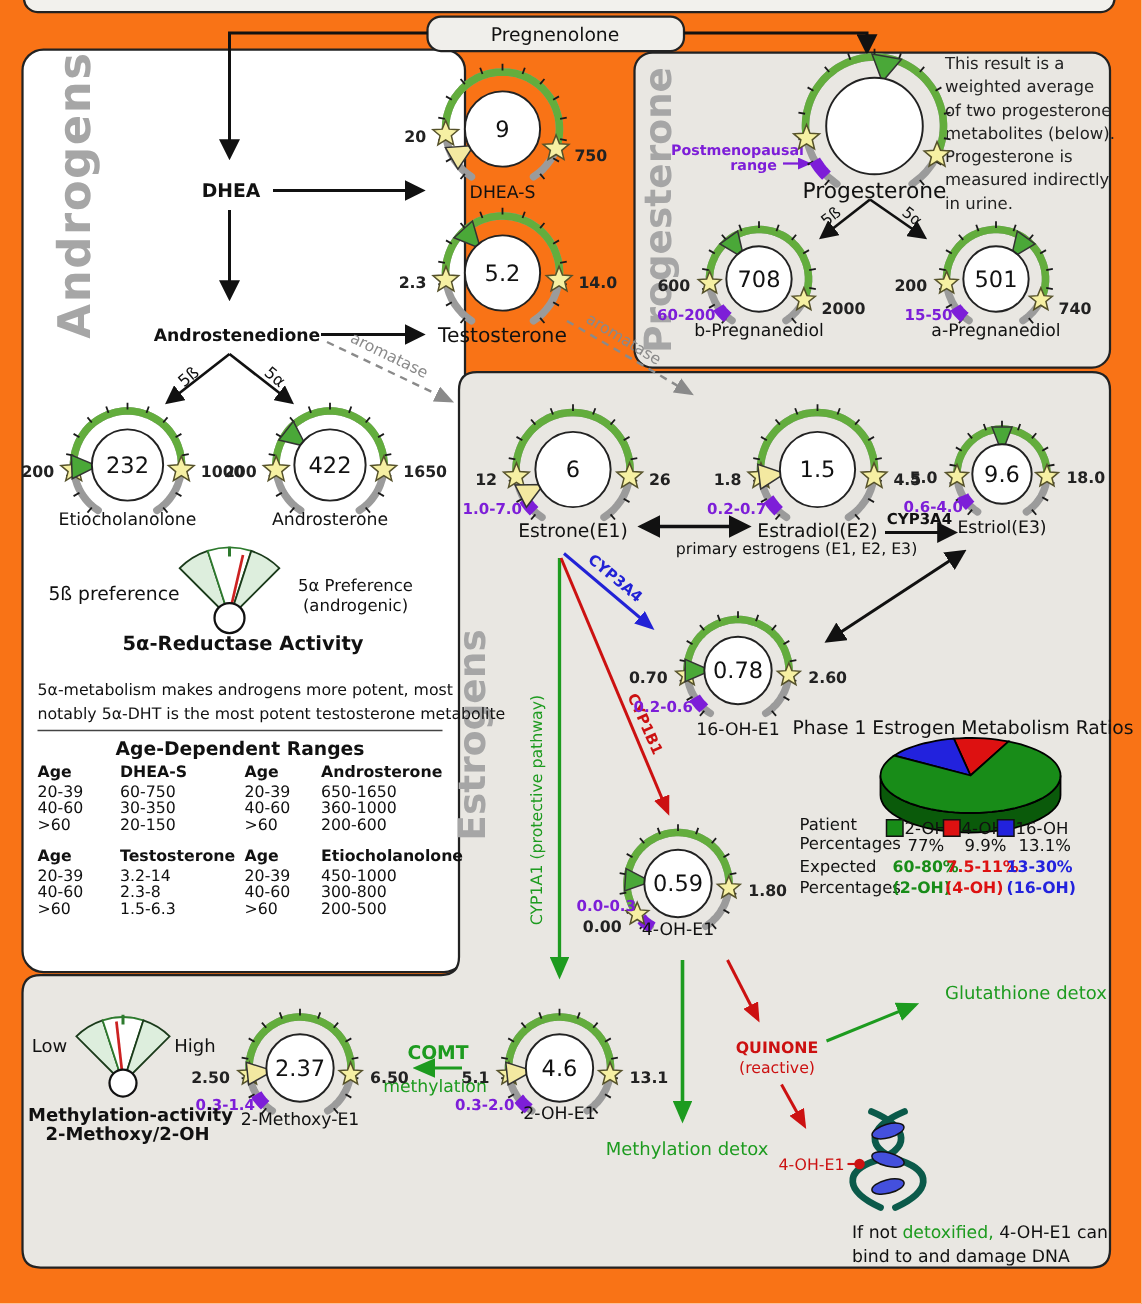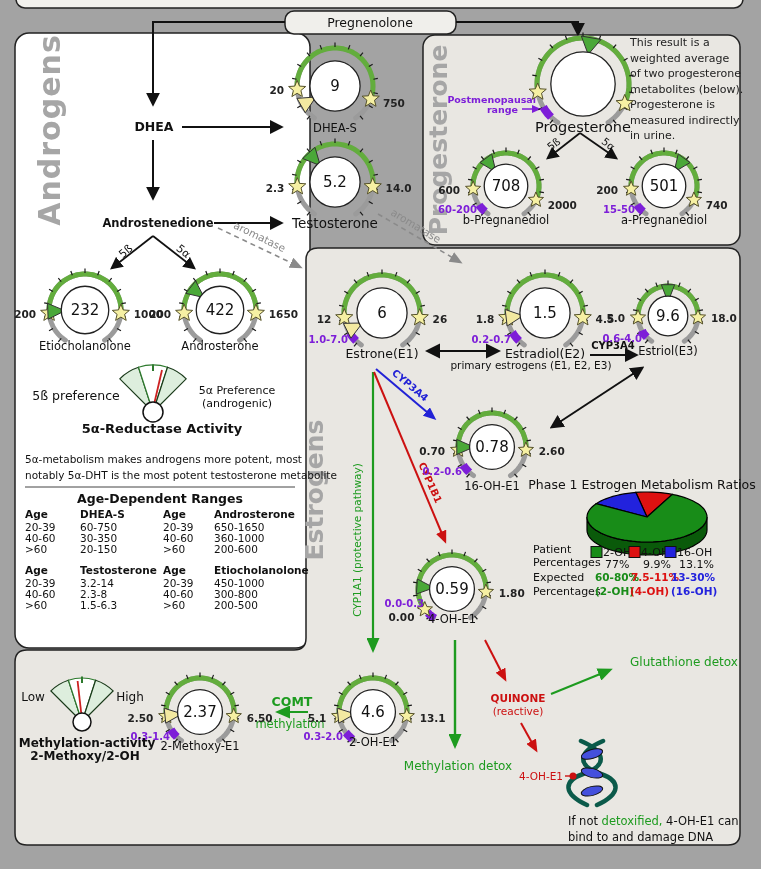--- a/index.html
+++ b/index.html
@@ -1,16 +1,16 @@
 <!DOCTYPE html>
 <html><head>
 <meta charset="utf-8">
 <style>
   html,body{margin:0;padding:0;background:#fff;}
-  #canvas{position:relative;width:761px;height:869px;background:#a3a3a3;overflow:hidden;
+  #canvas{position:relative;width:761px;height:869px;background:#f97316;overflow:hidden;
           font-family:"DejaVu Sans","Liberation Sans",sans-serif;}
   svg{display:block;}
   svg text{font-family:"DejaVu Sans","Liberation Sans",sans-serif;}
 </style>
 </head>
 <body>
 
 <div id="canvas">
 <svg id="base" width="761" height="869" viewBox="0 0 761 869">
   <defs>

